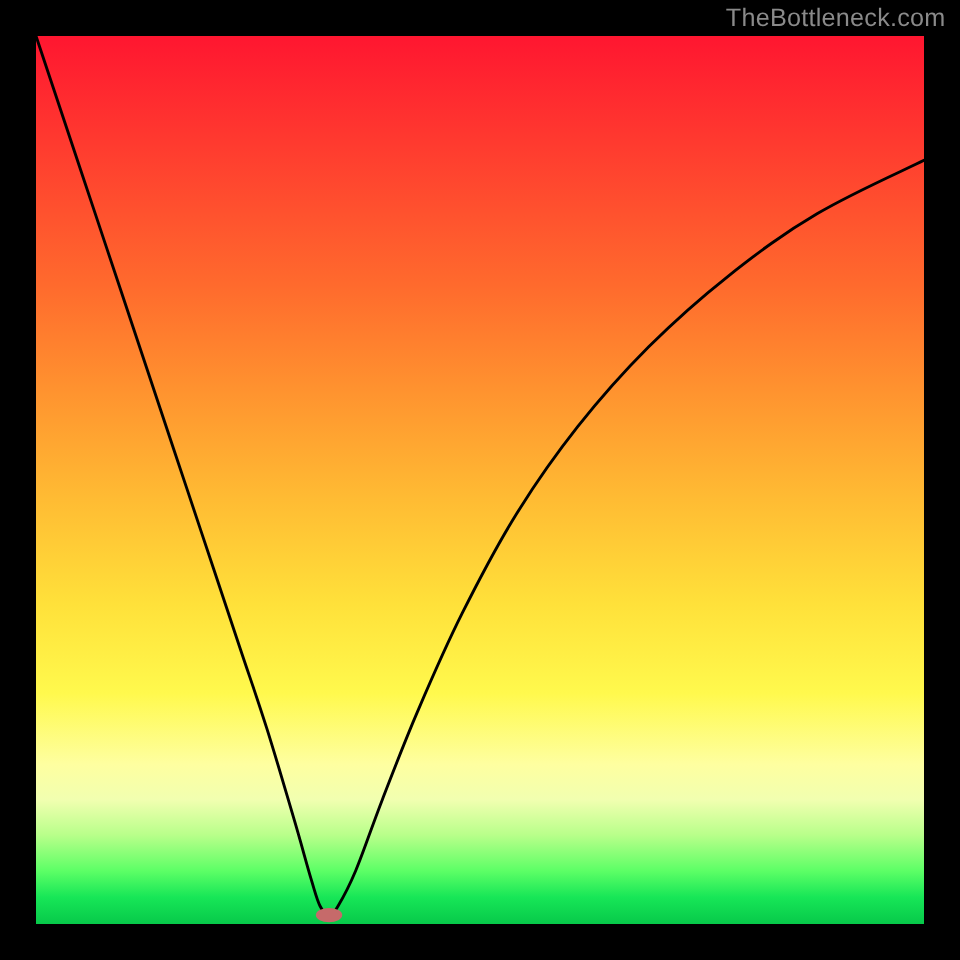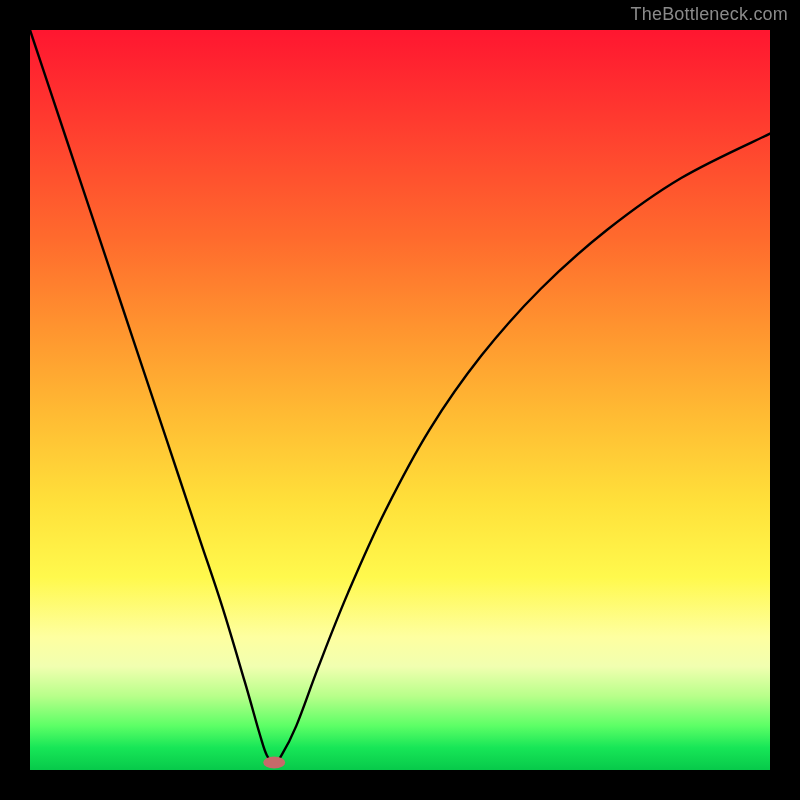--- a/index.html
+++ b/index.html
@@ -47,21 +47,21 @@
     top: 0;
     width: 740px;
     height: 740px;
     overflow: visible;
   }
   .watermark {
     position: absolute;
     top: 4px;
     right: 12px;
     color: #8a8a8a;
-    font-size: 18px;
+    font-size: 21px;
     font-weight: 500;
     letter-spacing: 0.2px;
     user-select: none;
   }
 </style>
 </head>
 <body>
 
 <div class="stage">
 

